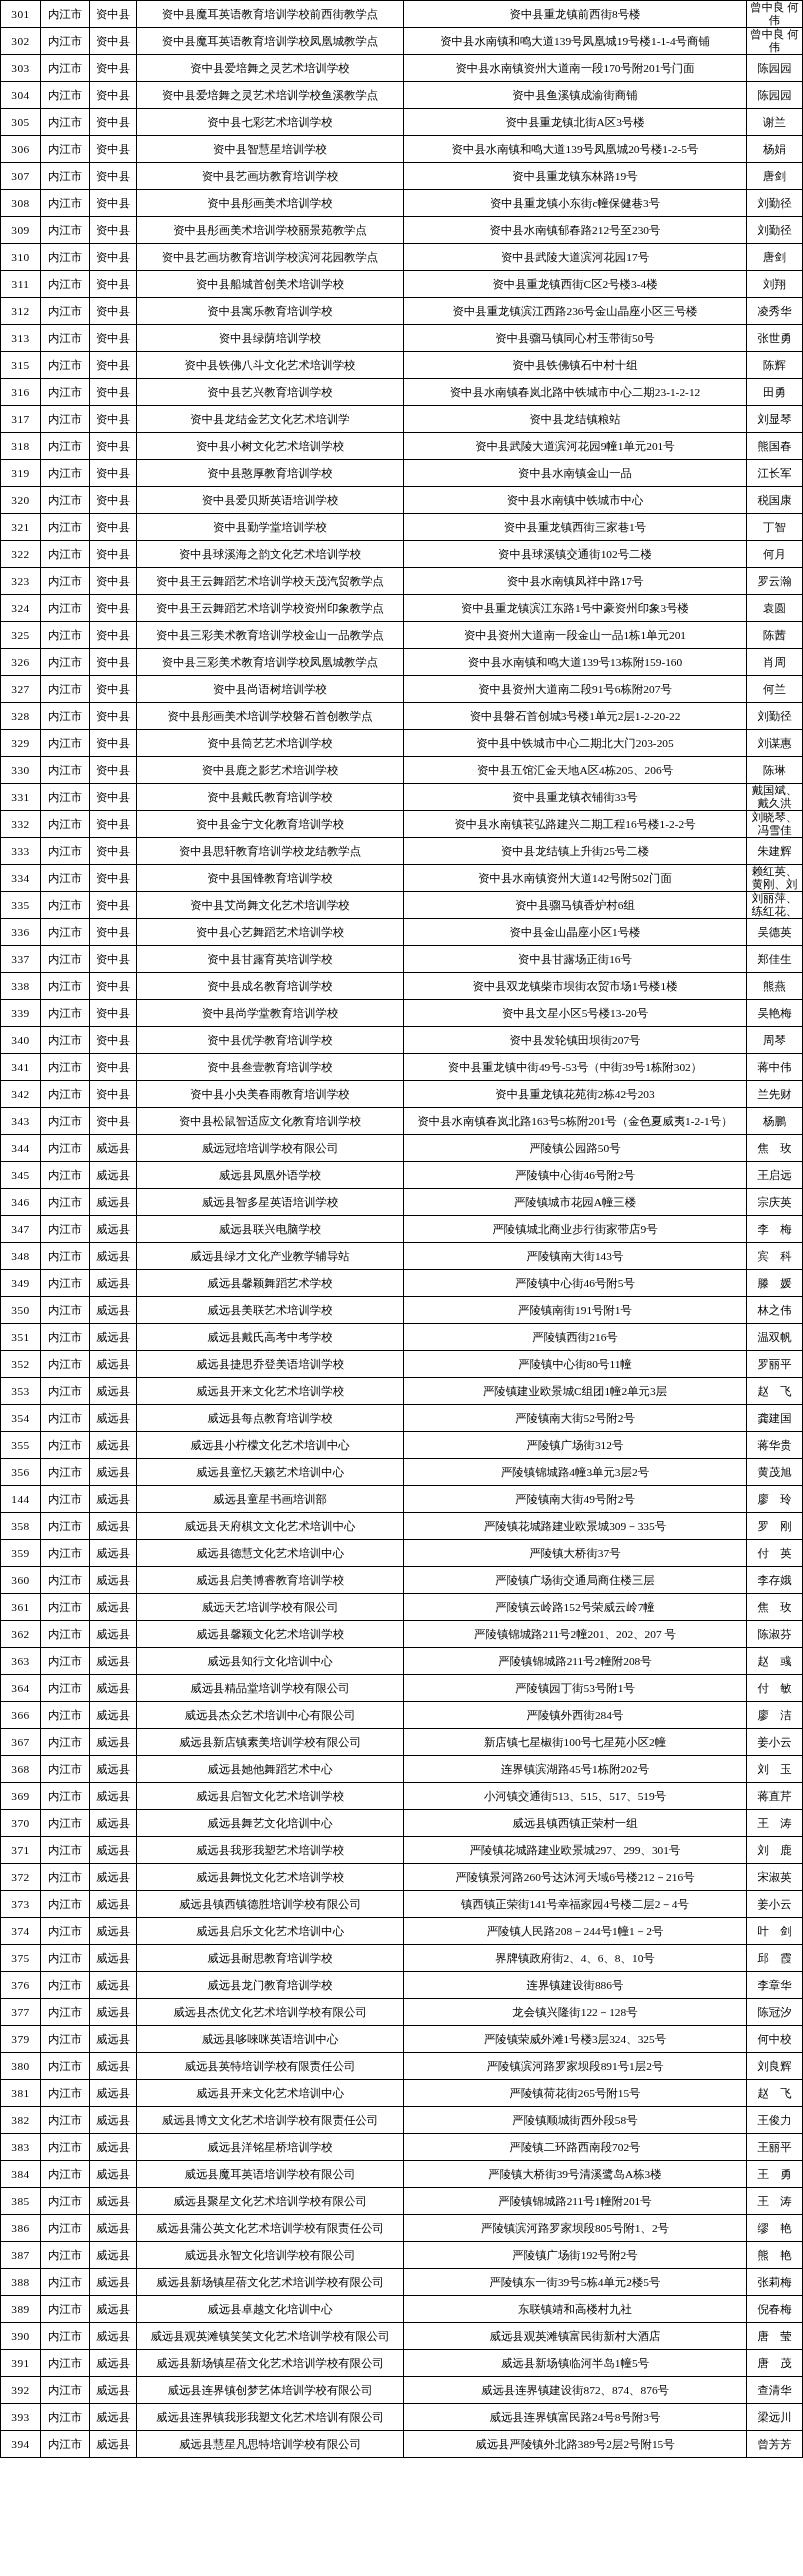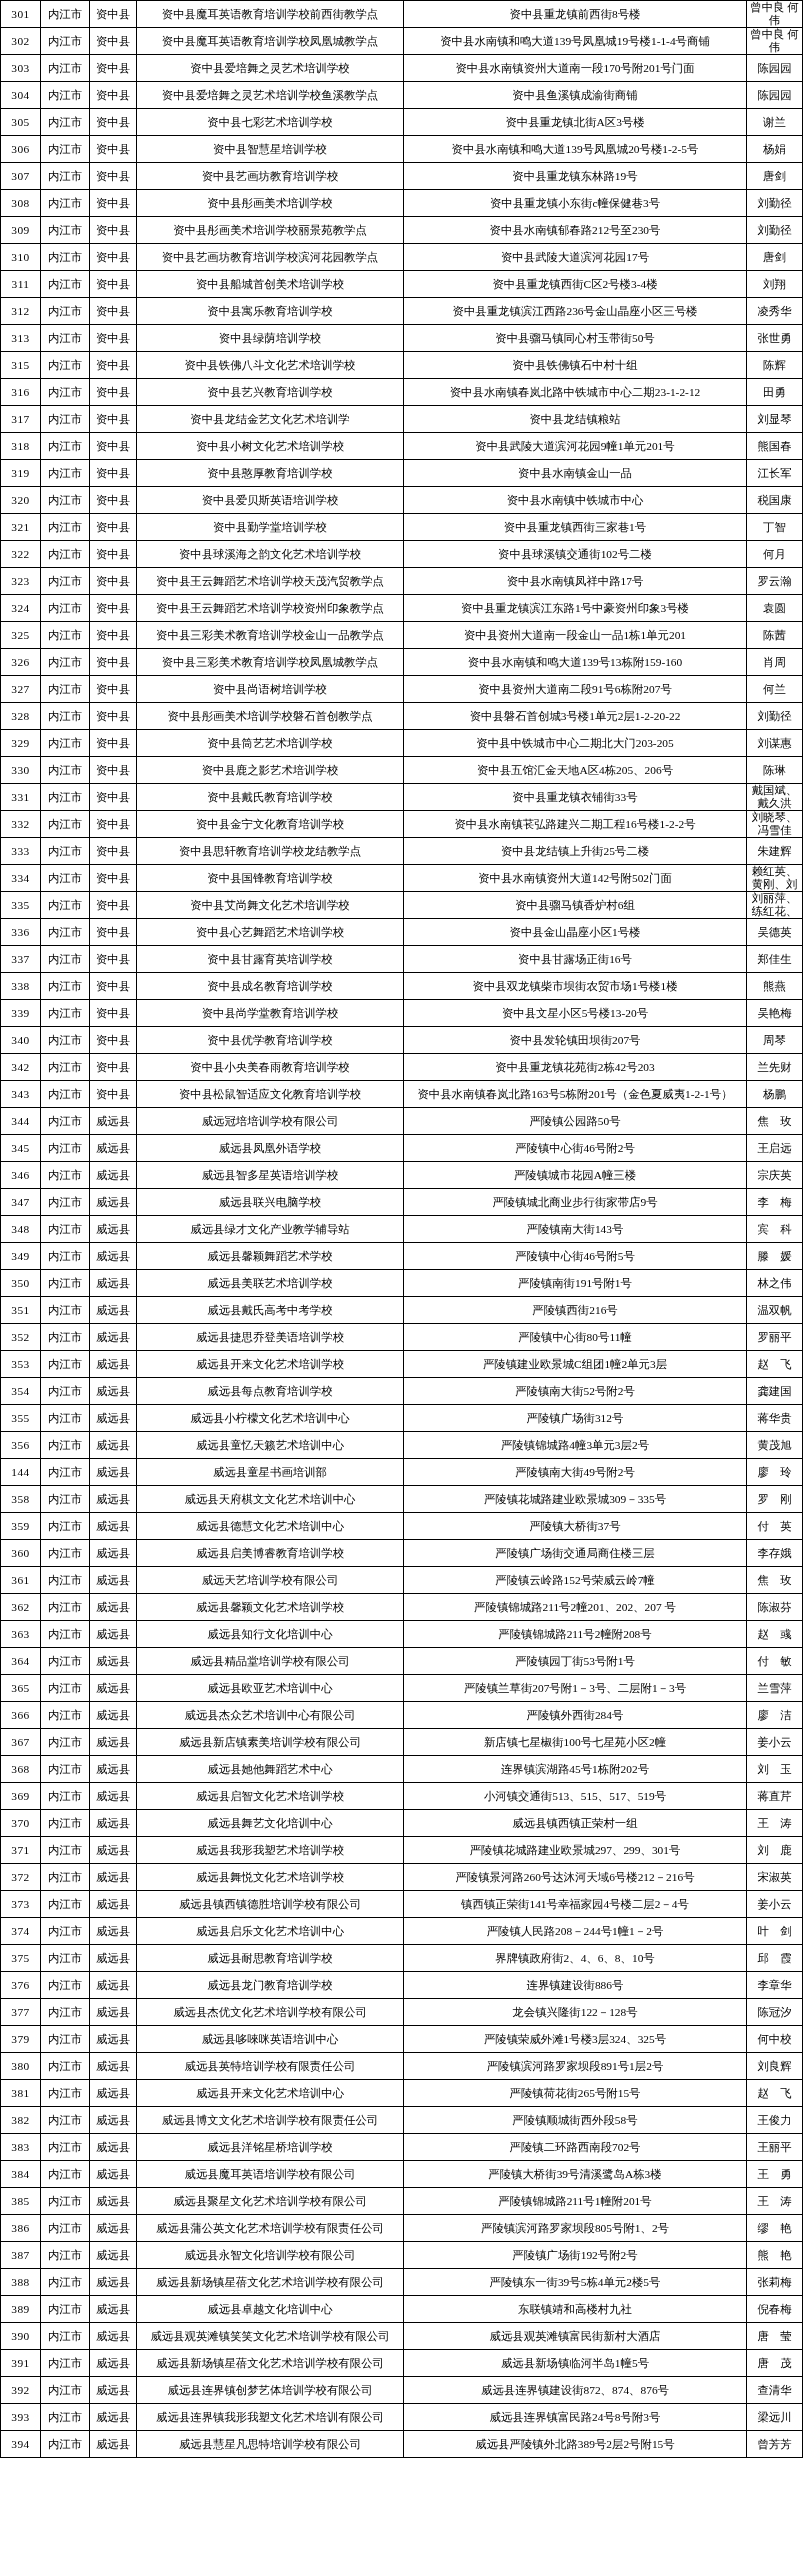--- a/index.html
+++ b/index.html
@@ -356,20 +356,28 @@
         </tr>
         <tr>
           <td class="col-idx">340</td>
           <td class="col-city">内江市</td>
           <td class="col-county">资中县</td>
           <td class="col-school">资中县优学教育培训学校</td>
           <td class="col-address">资中县发轮镇田坝街207号</td>
           <td class="col-contact">周琴</td>
         </tr>
         <tr>
+          <td class="col-idx">341</td>
+          <td class="col-city">内江市</td>
+          <td class="col-county">资中县</td>
+          <td class="col-school">资中县叁壹教育培训学校</td>
+          <td class="col-address">资中县重龙镇中街49号-53号（中街39号1栋附302）</td>
+          <td class="col-contact">蒋中伟</td>
+        </tr>
+        <tr>
           <td class="col-idx">342</td>
           <td class="col-city">内江市</td>
           <td class="col-county">资中县</td>
           <td class="col-school">资中县小央美春雨教育培训学校</td>
           <td class="col-address">资中县重龙镇花苑街2栋42号203</td>
           <td class="col-contact">兰先财</td>
         </tr>
         <tr>
           <td class="col-idx">343</td>
           <td class="col-city">内江市</td>
@@ -538,28 +546,20 @@
           <td class="col-address">严陵镇锦城路211号2幢附208号</td>
           <td class="col-contact">赵　彧</td>
         </tr>
         <tr>
           <td class="col-idx">364</td>
           <td class="col-city">内江市</td>
           <td class="col-county">威远县</td>
           <td class="col-school">威远县精品堂培训学校有限公司</td>
           <td class="col-address">严陵镇园丁街53号附1号</td>
           <td class="col-contact">付　敏</td>
-        </tr>
-        <tr>
-          <td class="col-idx">365</td>
-          <td class="col-city">内江市</td>
-          <td class="col-county">威远县</td>
-          <td class="col-school">威远县欧亚艺术培训中心</td>
-          <td class="col-address">严陵镇兰草街207号附1－3号、二层附1－3号</td>
-          <td class="col-contact">兰雪萍</td>
         </tr>
         <tr>
           <td class="col-idx">366</td>
           <td class="col-city">内江市</td>
           <td class="col-county">威远县</td>
           <td class="col-school">威远县杰众艺术培训中心有限公司</td>
           <td class="col-address">严陵镇外西街284号</td>
           <td class="col-contact">廖　洁</td>
         </tr>
         <tr>

